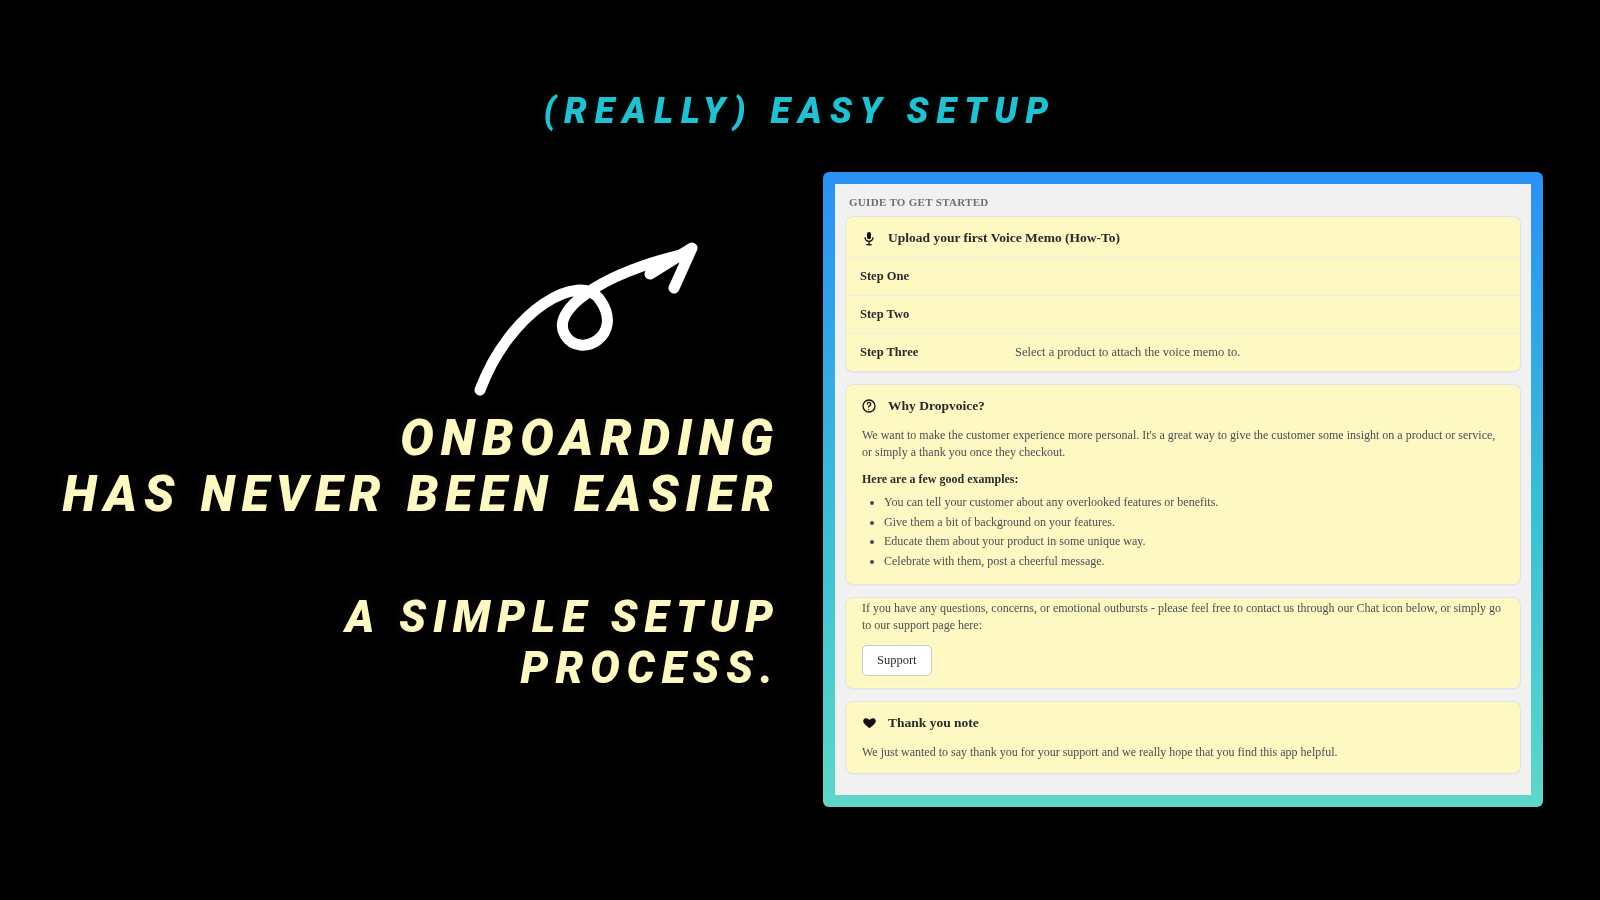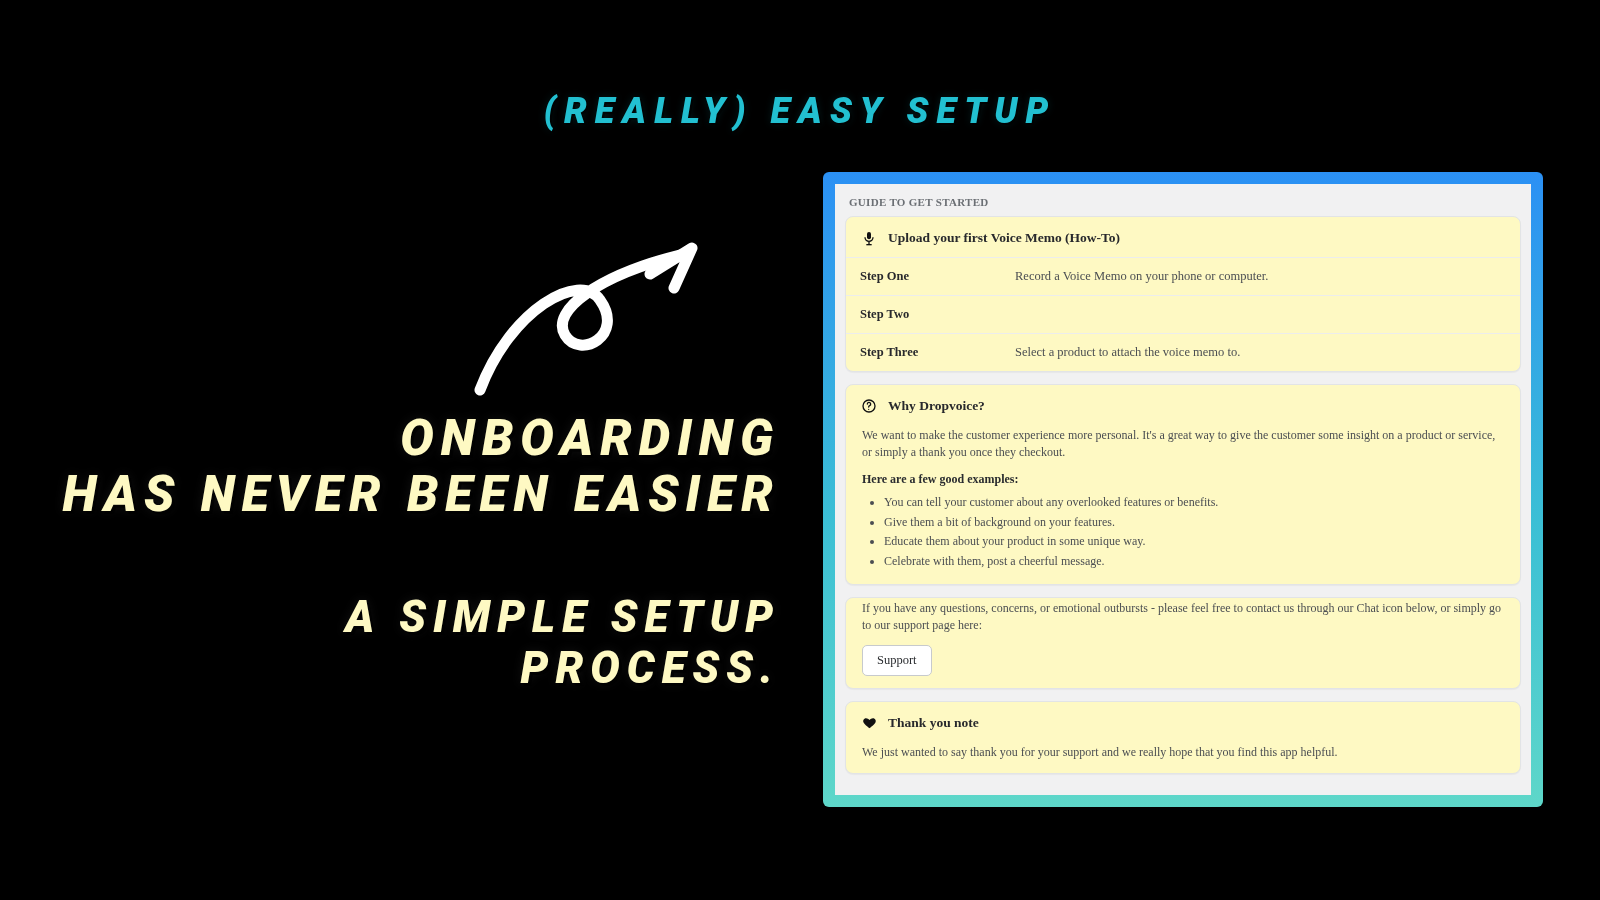--- a/index.html
+++ b/index.html
@@ -139,21 +139,20 @@
               <path d="M12 14a3 3 0 0 0 3-3V6a3 3 0 0 0-6 0v5a3 3 0 0 0 3 3z"></path>
               <path d="M19 11a7 7 0 0 1-14 0h2a5 5 0 0 0 10 0h2z"></path>
               <rect x="11" y="18" width="2" height="3"></rect>
               <rect x="8" y="21" width="8" height="2"></rect>
             </svg>
           </span>
           <span>Upload your first Voice Memo (How-To)</span>
         </div>
         <div class="steps-row">
           <div class="step-label">Step One</div>
-          <div class="step-text">Record a Voice Memo on your phone or computer.</div>
         </div>
         <div class="steps-row">
           <div class="step-label">Step Two</div>
         </div>
         <div class="steps-row">
           <div class="step-label">Step Three</div>
           <div class="step-text">Select a product to attach the voice memo to.</div>
         </div>
       </div>
 

